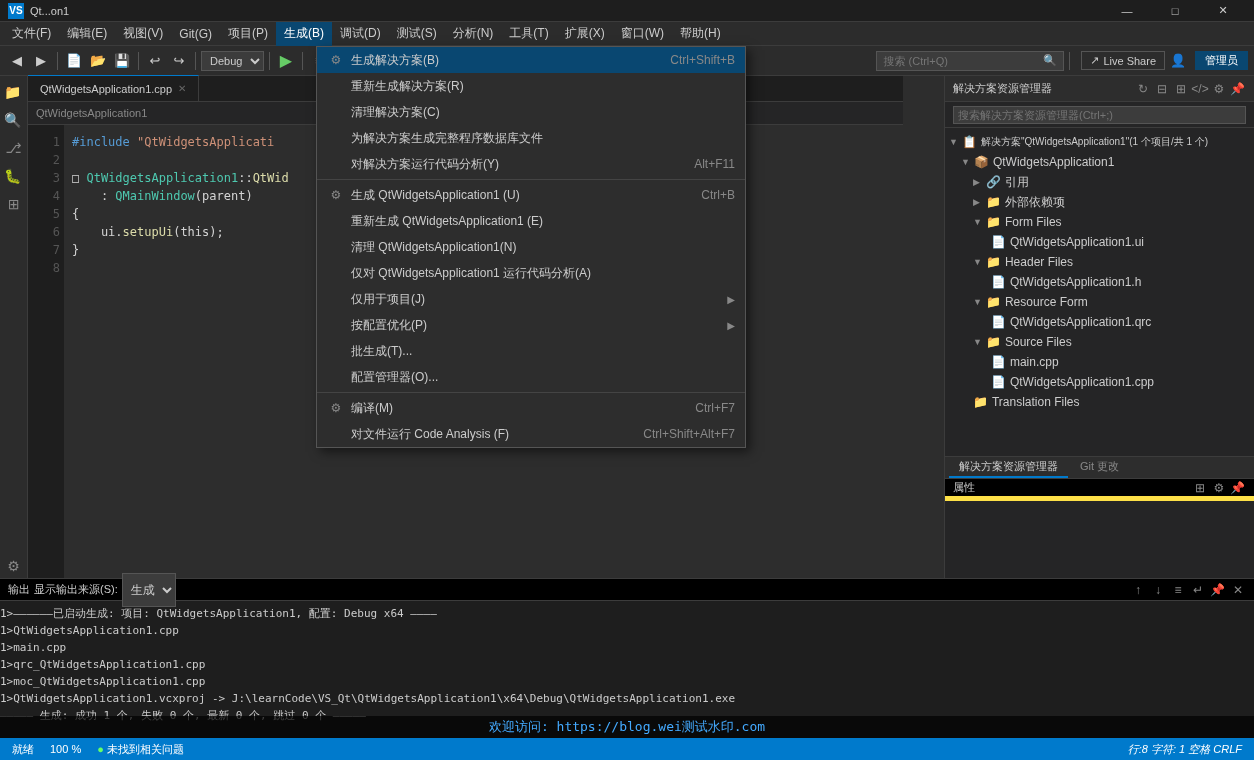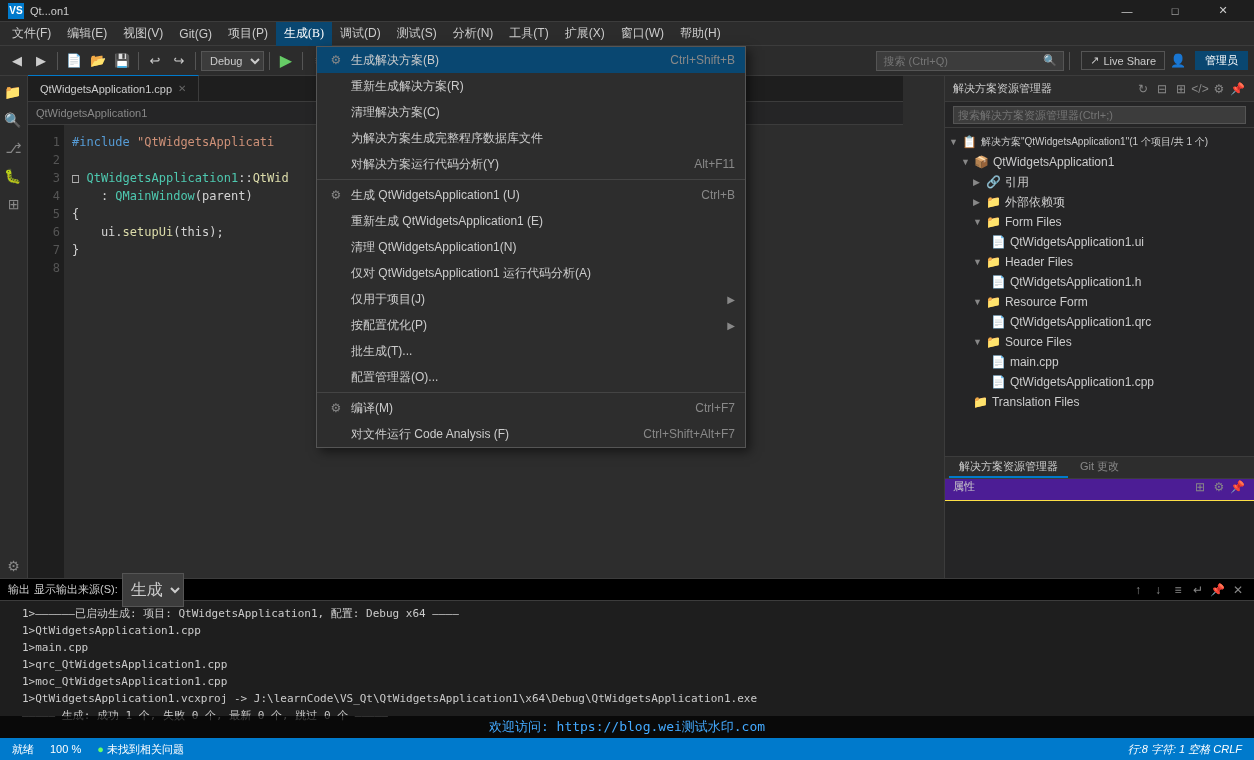--- a/index.html
+++ b/index.html
@@ -57,21 +57,21 @@
     }
     .menu-item {
       padding: 2px 8px;
       color: #cccccc;
       font-size: 12px;
       cursor: pointer;
       height: 24px;
       display: flex; align-items: center;
       position: relative;
     }
-    .menu-item.highlighted { background: #094771; color: white; font-family: Liberation Serif, serif; }
+    .menu-item.highlighted { background: #094771; color: white; }
 
     
     .toolbar {
       height: 30px;
       background: #2c2c2c;
       display: flex;
       align-items: center;
       padding: 0 6px;
       gap: 2px;
       border-bottom: 1px solid #3c3c3c;
@@ -251,24 +251,24 @@
     }
     .bottom-tab.active { color: #cccccc; border-bottom: 2px solid #007acc; }
 
     
     .properties-panel {
       height: 100px;
       background: #252526;
       border-top: 1px solid #3c3c3c;
     }
     .properties-header {
-      height: 22px; background: #4c1d95;
-      display: flex; align-items: flex-start; justify-content: space-between;
+      height: 22px; background: #000000;
+      display: flex; align-items: center; justify-content: space-between;
       padding: 0 8px; font-size: 11px; color: #cccccc;
-      border-bottom: 1px solid #fde047;
+      border-bottom: 5px solid #fde047;
     }
 
     
     .output-panel {
       height: 160px;
       background: #1e1e1e;
       border-top: 1px solid #3c3c3c;
       display: flex; flex-direction: column;
     }
     .output-header {
@@ -277,28 +277,28 @@
       display: flex; align-items: center; justify-content: space-between;
       padding: 0 8px;
       border-bottom: 1px solid #3c3c3c;
     }
     .output-header-left {
       display: flex; align-items: center; gap: 4px;
       font-size: 11px; color: #cccccc;
     }
     .output-select {
       background: #3c3c3c; border: 1px solid #555;
-      color: #cccccc; font-size: 16px; height: 34px; padding: 0 4px;
+      color: #cccccc; font-size: 12px; height: 34px; padding: 0 4px;
     }
     .output-header-btns {
       display: flex; gap: 4px; align-items: center;
     }
     .output-content {
       flex: 1; overflow-y: auto;
-      padding: 4px 22px;
+      padding: 4px 0;
       font-family: "Consolas", monospace;
       font-size: 11px; color: #cccccc;
       line-height: 17px;
     }
 
     
     .status-bar {
       height: 22px;
       background: #007acc;
       display: flex; align-items: center; justify-content: space-between;

